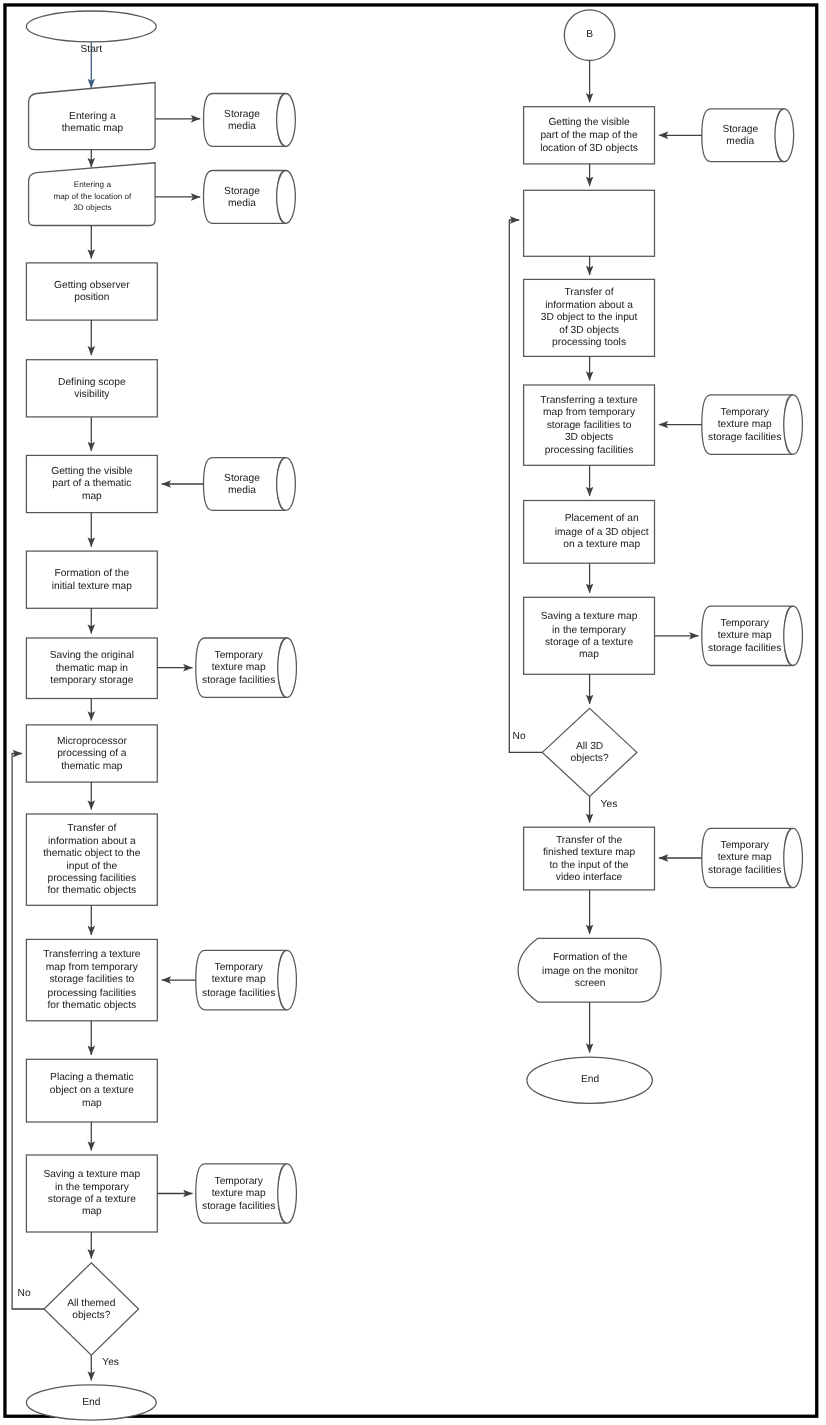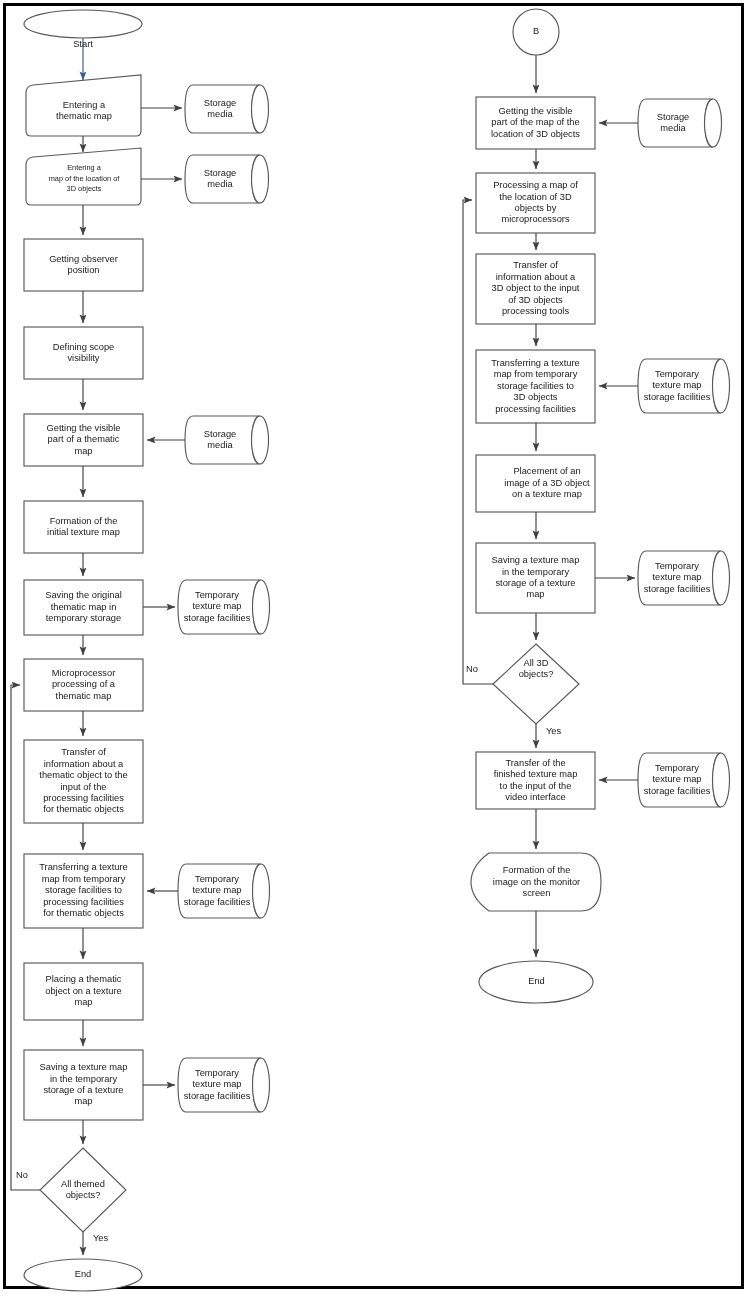--- a/index.html
+++ b/index.html
@@ -218,42 +218,39 @@
   <div class="edgelabel" style="left:93px;top:1233px;">Yes</div>
   <div class="nodetext" style="left:24px;top:1261px;width:118px;height:28px;">End</div>
 
   <div class="nodetext" style="left:513px;top:18px;width:46px;height:28px;">B</div>
   <div class="nodetext" style="left:477px;top:99px;width:117px;height:48px;">
       <span>Getting the visible<br>part of the map of the<br>location of 3D objects</span>
     </div>
   <div class="nodetext" style="left:641px;top:100px;width:64px;height:46px;">
       <span>Storage<br>media</span>
     </div>
-  <div class="nodetext" style="left:478px;top:175px;width:115px;height:56px;">
-      <span>Processing a map of<br>the location of 3D<br>objects by<br>microprocessors</span>
-    </div>
   <div class="nodetext" style="left:477px;top:256px;width:117px;height:66px;">
       <span>Transfer of<br>information about a<br>3D object to the input<br>of 3D objects<br>processing tools</span>
     </div>
   <div class="nodetext" style="left:477px;top:352px;width:117px;height:69px;">
       <span>Transferring a texture<br>map from temporary<br>storage facilities to<br>3D objects<br>processing facilities</span>
     </div>
   <div class="nodetext" style="left:641px;top:361px;width:72px;height:50px;">
       <span>Temporary<br>texture map<br>storage facilities</span>
     </div>
   <div class="nodetext" style="left:478px;top:457px;width:138px;height:53px;">
       <span>Placement of an<br>image of a 3D object<br>on a texture map</span>
     </div>
   <div class="nodetext" style="left:477px;top:545px;width:117px;height:66px;">
       <span>Saving a texture map<br>in the temporary<br>storage of a texture<br>map</span>
     </div>
   <div class="nodetext" style="left:641px;top:553px;width:72px;height:50px;">
       <span>Temporary<br>texture map<br>storage facilities</span>
     </div>
-  <div class="nodetext" style="left:503px;top:653px;width:66px;height:32px;">
+  <div class="nodetext" style="left:503px;top:668px;width:66px;height:32px;">
       <span>All 3D<br>objects?</span>
     </div>
   <div class="edgelabel" style="left:466px;top:664px;">No</div>
   <div class="edgelabel" style="left:546px;top:726px;">Yes</div>
   <div class="nodetext" style="left:478px;top:754px;width:115px;height:53px;">
       <span>Transfer of the<br>finished texture map<br>to the input of the<br>video interface</span>
     </div>
   <div class="nodetext" style="left:641px;top:755px;width:72px;height:50px;">
       <span>Temporary<br>texture map<br>storage facilities</span>
     </div>

